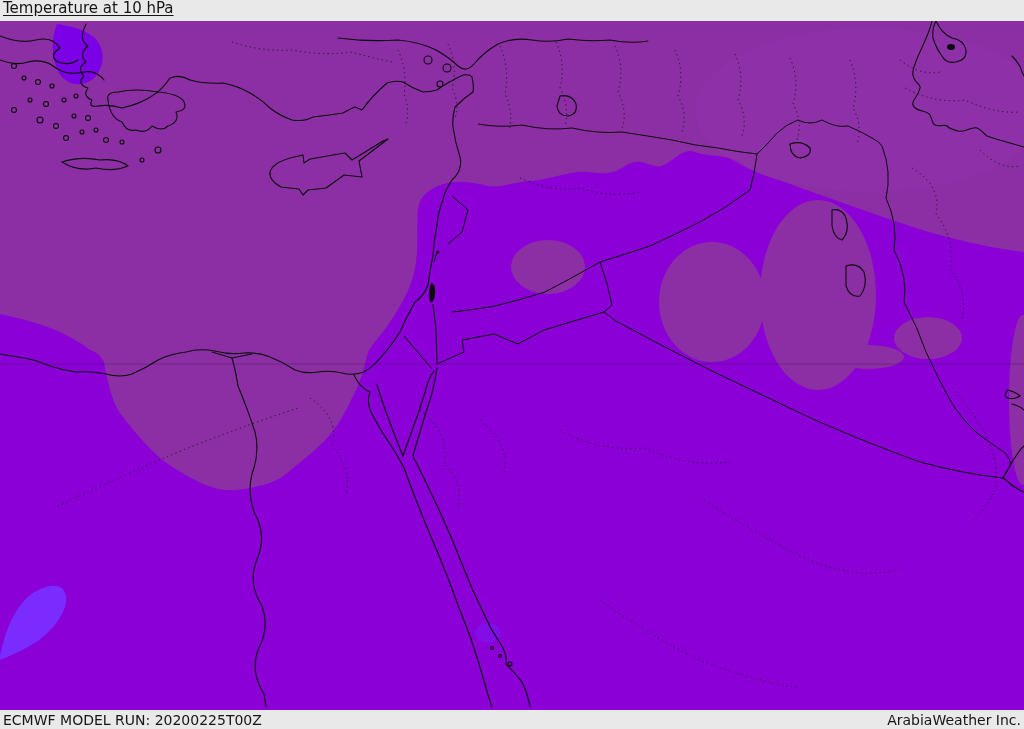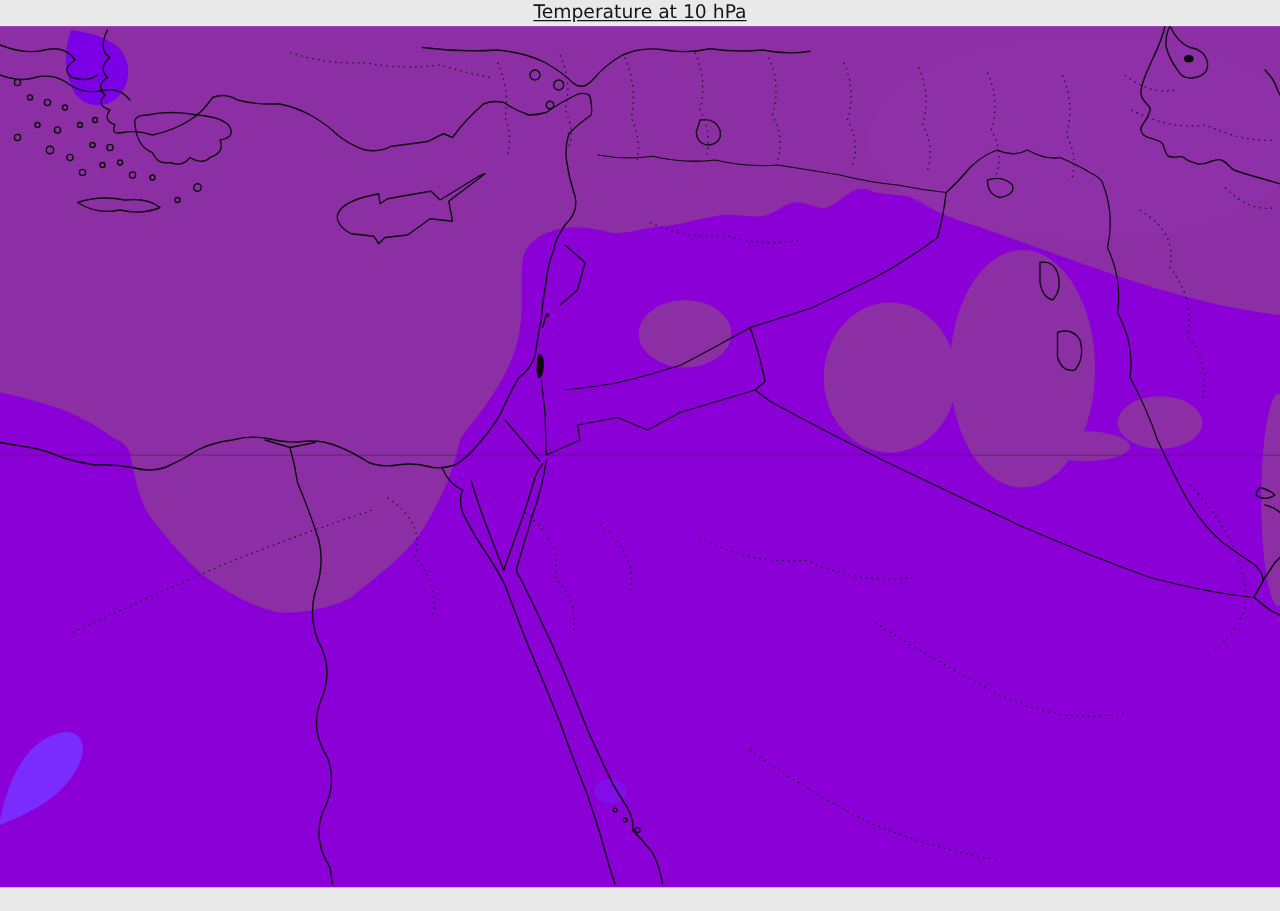--- a/index.html
+++ b/index.html
@@ -9,21 +9,21 @@
     font-family:"DejaVu Sans","Liberation Sans",sans-serif;
   }
   .stage{position:absolute;inset:0;width:1024px;height:729px;}
   svg.map{position:absolute;left:0;top:0;width:1024px;height:729px;display:block;}
   .bar{
     position:absolute;left:0;width:1024px;display:flex;
     justify-content:space-between;align-items:center;
     background:var(--bar-gray,#E9E9E9);color:#151515;
     box-sizing:border-box;padding:0 3px;
   }
-  .bar.top{top:0;height:16px;font-size:15px;flex-direction:column;}
+  .bar.top{top:0;height:16px;font-size:15px;}
   .bar.bottom{top:710px;height:19px;font-size:14px;}
   .bar.top .t{text-decoration:underline;text-underline-offset:2px;white-space:nowrap;}
   .bar.bottom .t{white-space:nowrap;}
   .coast{fill:none;stroke:var(--line-black,#0B0B0B);stroke-width:1.1;stroke-linejoin:round;stroke-linecap:round;}
   .border{fill:none;stroke:var(--line-black,#0B0B0B);stroke-width:1;stroke-linejoin:round;}
   .dotted{fill:none;stroke:var(--line-black,#0B0B0B);stroke-width:1;stroke-dasharray:1.2 3.4;opacity:.85;}
   .lakefill{fill:var(--line-black,#0B0B0B);stroke:none;}
 </style>
 </head>
 <body>
@@ -182,14 +182,18 @@
         <path class="dotted" d="M952,388 Q975,412 988,440 Q998,462 996,486 Q988,508 972,520"></path>
         <path class="dotted" d="M600,600 Q650,636 700,660 Q750,680 800,688"></path>
       </g>
     </g>
   </svg>
 
   <div class="bar top">
     <span class="t">Temperature at 10 hPa</span>
   </div>
 
+  <div class="bar bottom">
+    <span class="t">ECMWF MODEL RUN: 20200225T00Z</span>
+    <span class="t">ArabiaWeather Inc.</span>
+  </div>
 
 </div>
 
 </body></html>

